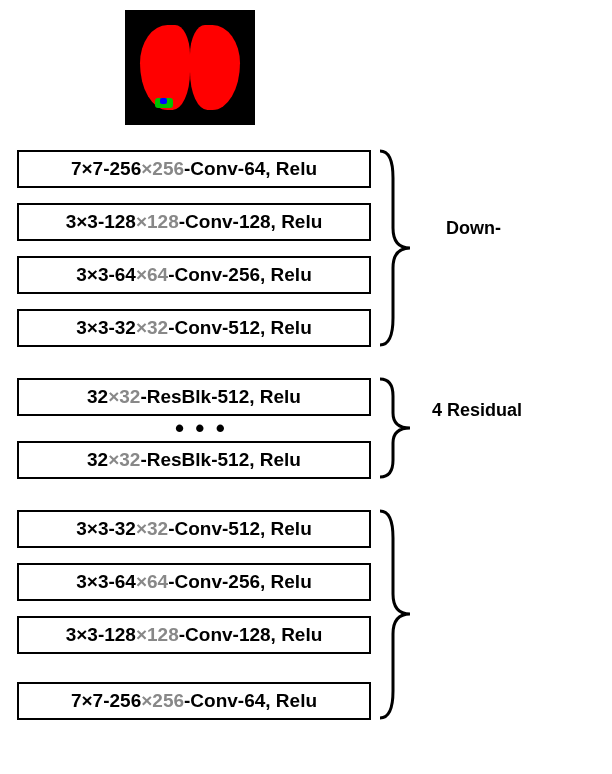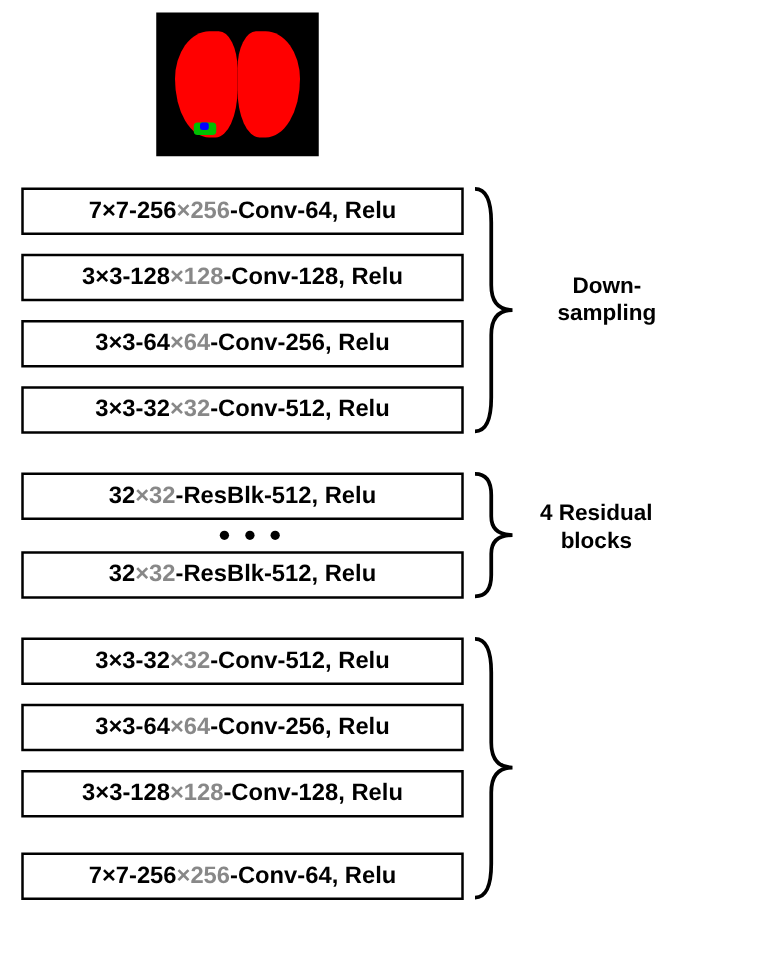--- a/index.html
+++ b/index.html
@@ -149,19 +149,19 @@
 
   <svg class="brace" style="left:375px; top:376px;" width="55" height="104">
     <path d="M 5 3 Q 18 3 18 20 L 18 37 Q 18 52 35 52 Q 18 52 18 67 L 18 84 Q 18 101 5 101"></path>
   </svg>
 
   <svg class="brace" style="left:375px; top:508px;" width="55" height="213">
     <path d="M 5 3 Q 18 3 18 30 L 18 86 Q 18 106 35 106 Q 18 106 18 126 L 18 183 Q 18 210 5 210"></path>
   </svg>
 
   <div class="section-label" style="left:446px; top:218px;">
-    <span>Down-</span><br><span>sampling</span>
+    <span>Down-</span><br>
   </div>
   <div class="section-label" style="left:432px; top:400px;">
-    <span>4 Residual</span><br><span>blocks</span>
+    <span>4 Residual</span><br>
   </div>
 
 </div>
 
 </body></html>

